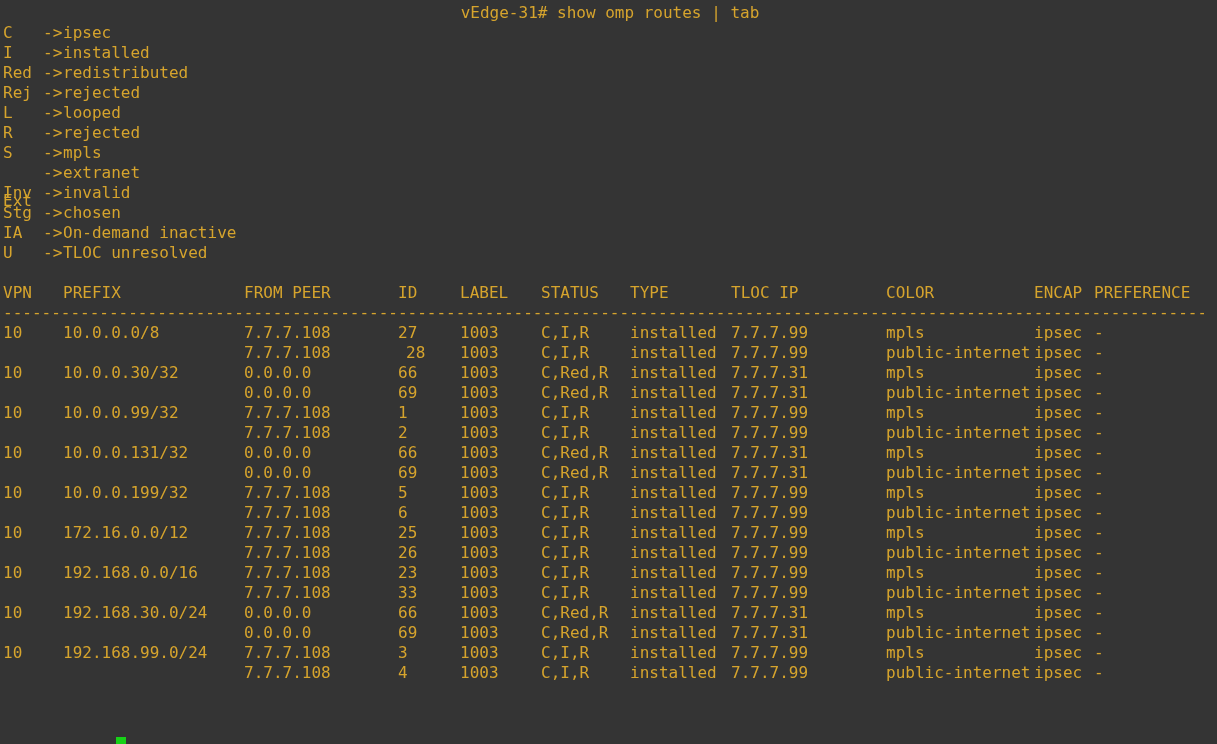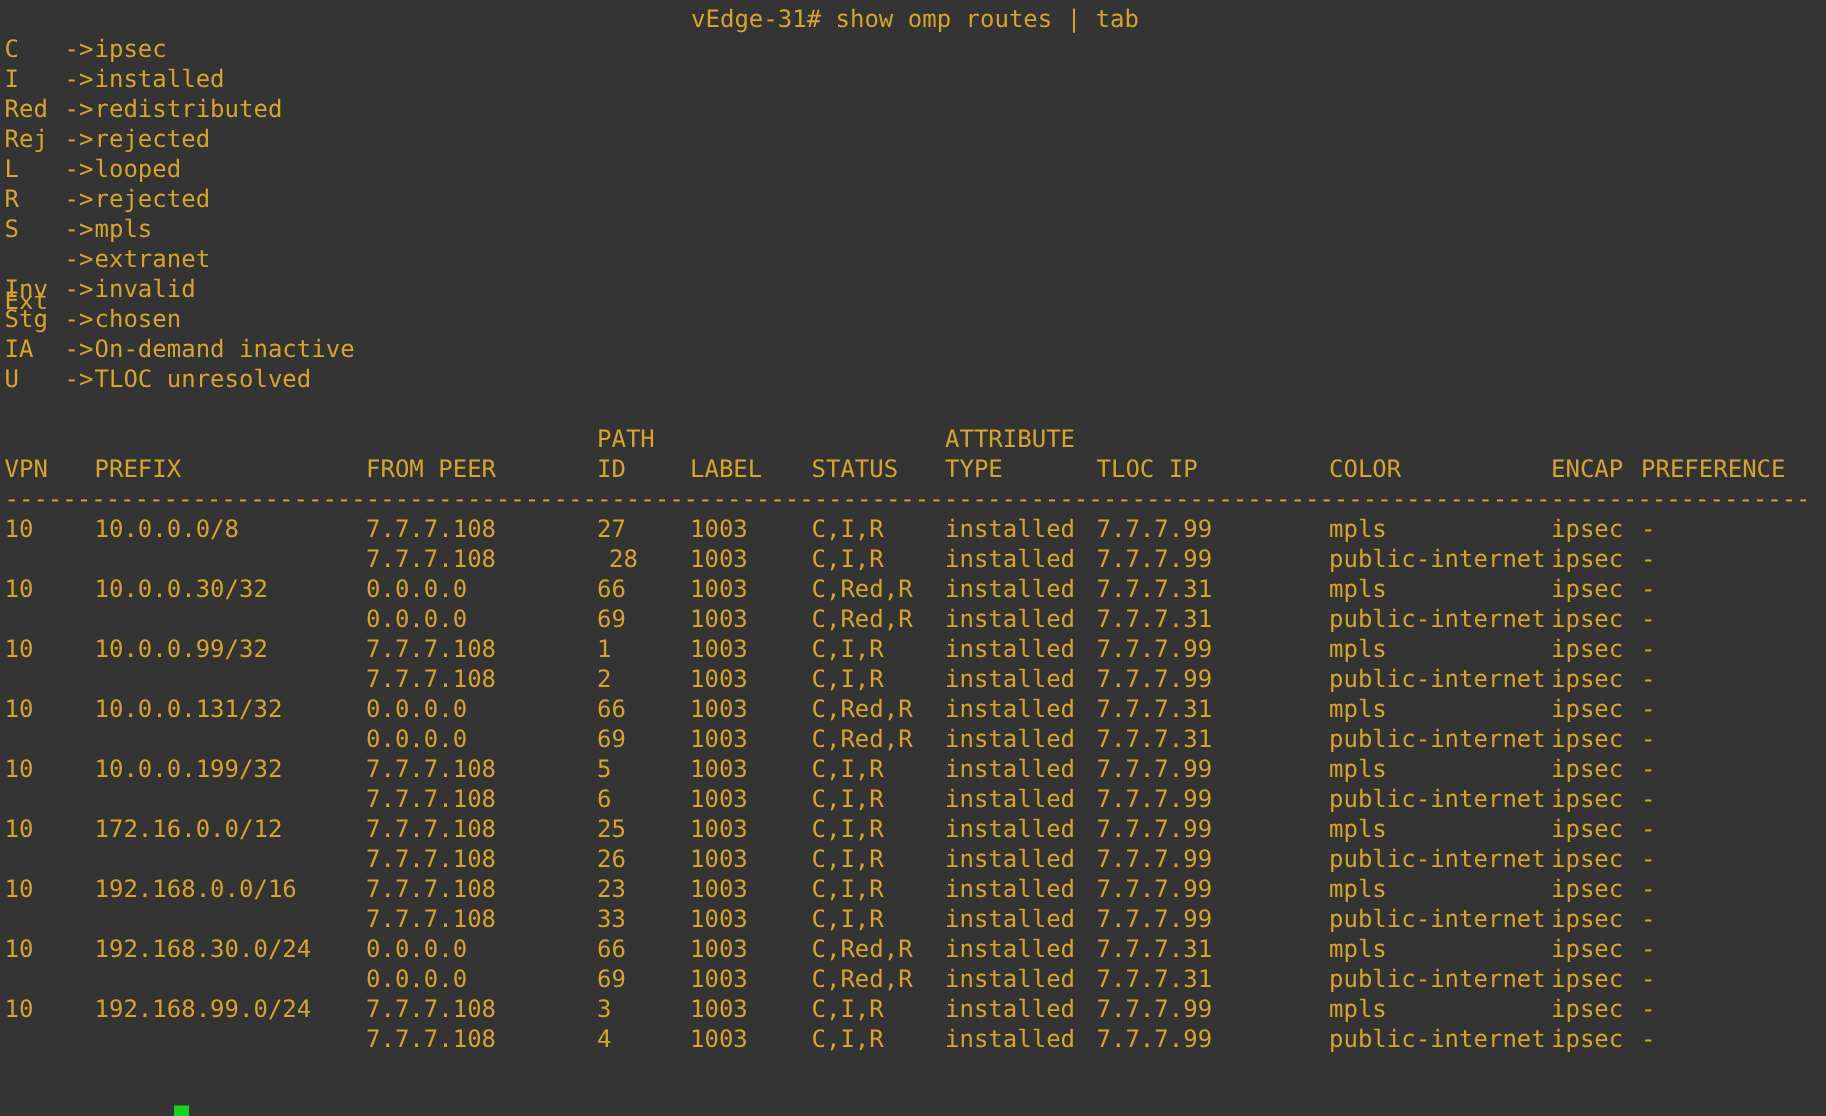--- a/index.html
+++ b/index.html
@@ -54,24 +54,20 @@
       <div class="line rel"><span style="left: 0px;">S</span><span style="left: 40px;">-&gt;</span><span style="left: 60px;">mpls</span></div>
       <div class="line rel"><span style="left: 0px; margin-top: 28px;">Ext</span><span style="left: 40px;">-&gt;</span><span style="left: 60px;">extranet</span></div>
       <div class="line rel"><span style="left: 0px;">Inv</span><span style="left: 40px;">-&gt;</span><span style="left: 60px;">invalid</span></div>
       <div class="line rel"><span style="left: 0px;">Stg</span><span style="left: 40px;">-&gt;</span><span style="left: 60px;">chosen</span></div>
       <div class="line rel"><span style="left: 0px;">IA</span><span style="left: 40px;">-&gt;</span><span style="left: 60px;">On-demand inactive</span></div>
       <div class="line rel"><span style="left: 0px;">U</span><span style="left: 40px;">-&gt;</span><span style="left: 60px;">TLOC unresolved</span></div>
     </div>
 
   <div class="line"></div>
 
-  <div class="line rel">
-    <span style="left:395px">PATH</span>
-    <span style="left:627px">ATTRIBUTE</span>
-  </div>
 
   <div class="line rel" id="header2"><span style="left: 0px;">VPN</span><span style="left: 60px;">PREFIX</span><span style="left: 241px;">FROM PEER</span><span style="left: 395px;">ID</span><span style="left: 457px;">LABEL</span><span style="left: 538px;">STATUS</span><span style="left: 627px;">TYPE</span><span style="left: 728px;">TLOC IP</span><span style="left: 883px;">COLOR</span><span style="left: 1031px;">ENCAP</span><span style="left: 1091px;">PREFERENCE</span></div>
 
   <div class="line sep" id="separator">----------------------------------------------------------------------------------------------------------------------------------</div>
 
   <div id="rows">
       <div class="line rel"><span style="left: 0px;">10</span><span style="left: 60px;">10.0.0.0/8</span><span style="left: 241px;">7.7.7.108</span><span style="left: 395px;">27</span><span style="left: 457px;">1003</span><span style="left: 538px;">C,I,R</span><span style="left: 627px;">installed</span><span style="left: 728px;">7.7.7.99</span><span style="left: 883px;">mpls</span><span style="left: 1031px;">ipsec</span><span style="left: 1091px;">-</span></div>
       <div class="line rel"><span style="left: 241px;">7.7.7.108</span><span style="left: 403px;">28</span><span style="left: 457px;">1003</span><span style="left: 538px;">C,I,R</span><span style="left: 627px;">installed</span><span style="left: 728px;">7.7.7.99</span><span style="left: 883px;">public-internet</span><span style="left: 1031px;">ipsec</span><span style="left: 1091px;">-</span></div>
       <div class="line rel"><span style="left: 0px;">10</span><span style="left: 60px;">10.0.0.30/32</span><span style="left: 241px;">0.0.0.0</span><span style="left: 395px;">66</span><span style="left: 457px;">1003</span><span style="left: 538px;">C,Red,R</span><span style="left: 627px;">installed</span><span style="left: 728px;">7.7.7.31</span><span style="left: 883px;">mpls</span><span style="left: 1031px;">ipsec</span><span style="left: 1091px;">-</span></div>
       <div class="line rel"><span style="left: 241px;">0.0.0.0</span><span style="left: 395px;">69</span><span style="left: 457px;">1003</span><span style="left: 538px;">C,Red,R</span><span style="left: 627px;">installed</span><span style="left: 728px;">7.7.7.31</span><span style="left: 883px;">public-internet</span><span style="left: 1031px;">ipsec</span><span style="left: 1091px;">-</span></div>

